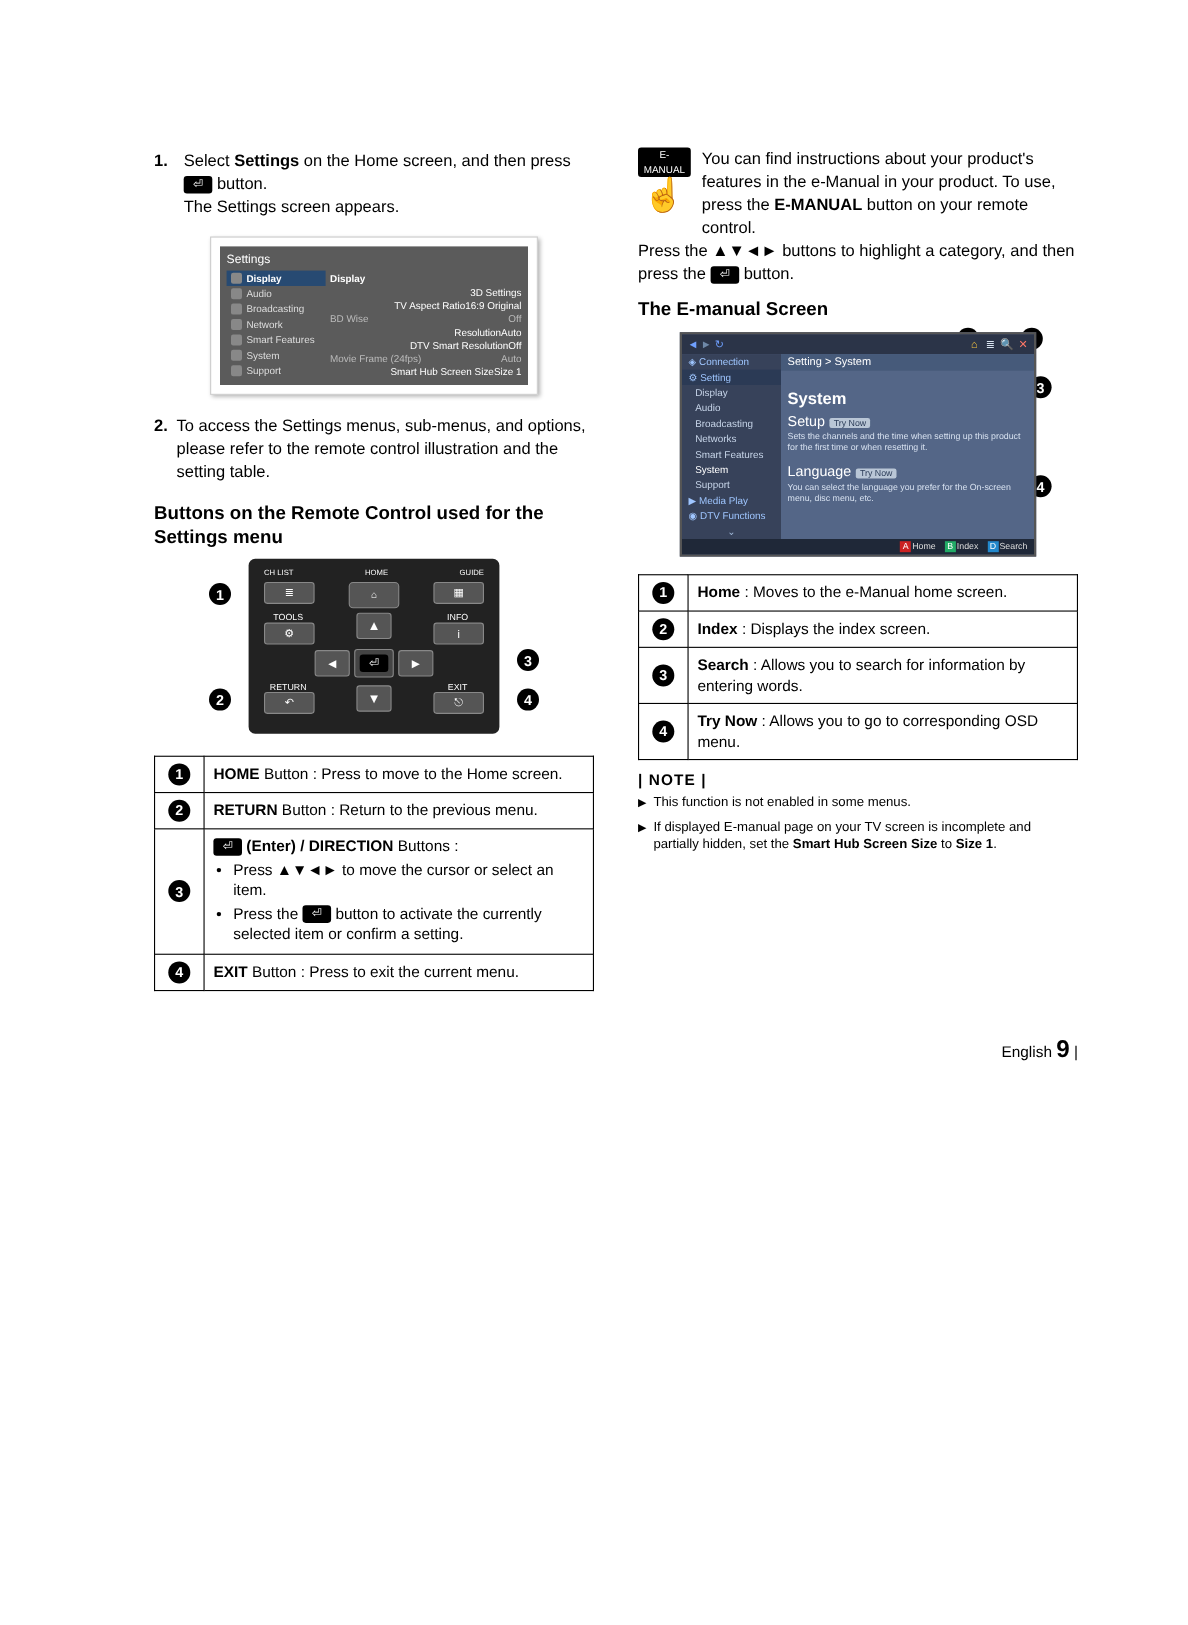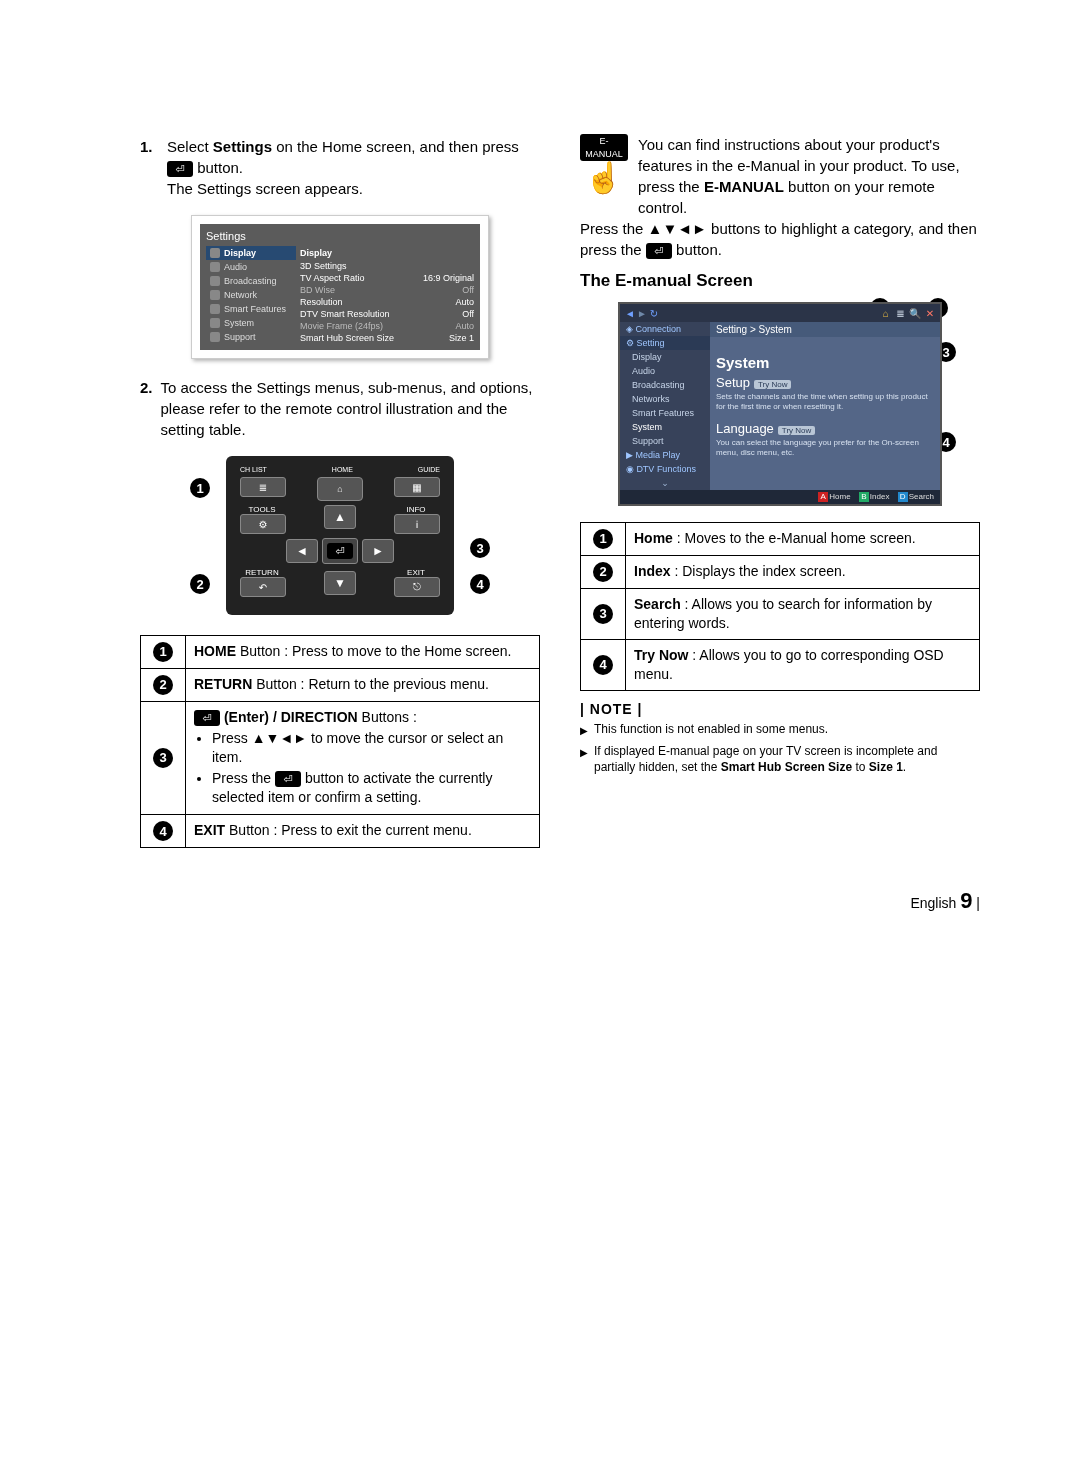--- a/index.html
+++ b/index.html
@@ -30,21 +30,21 @@
   }
   .settings-inner { background:#5b5b5b; padding:6px; color:#ddd; font-size:9px; }
   .settings-inner .title { color:#fff; font-size:11px; margin-bottom:4px; }
   .settings-body { display:flex; gap:4px; }
   .settings-side { width:90px; }
   .settings-side div { padding:2px 4px; display:flex; align-items:center; gap:4px; }
   .settings-side div.sel { background:#274a72; color:#fff; font-weight:bold; }
   .settings-main { flex:1; }
   .settings-main .hdr { color:#fff; font-weight:bold; padding:2px 0; }
   .settings-main .row { display:flex; justify-content:space-between; padding:1px 0; color:#bbb; }
-  .settings-main .row.active { color:#fff; }
+  .settings-main .row.active { color:#fff;justify-content:flex-end; }
   .sub-heading { font-weight:bold; font-size:17px; margin:10px 0 8px; line-height:1.3; }
   .remote {
     background:#222; border-radius:6px; width:200px; margin:6px auto 10px;
     padding:10px 14px 14px; color:#fff; font-size:9px; position:relative;
   }
   .remote .toprow, .remote .midrow { display:flex; justify-content:space-between; margin-bottom:4px; }
   .remote .lbl { font-size:7px; text-align:center; }
   .remote .btn-sq { width:44px; height:18px; background:#555; border:1px solid #888; border-radius:3px; display:flex; align-items:center; justify-content:center; font-size:10px; }
   .remote .center-home { width:44px; height:22px; background:#555; border:1px solid #888; border-radius:4px; display:flex; align-items:center; justify-content:center; }
   .remote .dpad-wrap { display:flex; align-items:center; justify-content:center; gap:4px; margin:4px 0; }
@@ -183,20 +183,21 @@
      </div>
    </div>
 
    <ol class="steps">
      <li>
        <span class="num">2.</span>
        <span>To access the Settings menus, sub-menus, and options, please refer to the remote control illustration and the setting table.</span>
      </li>
    </ol>
 
+   <div class="sub-heading">Buttons on the Remote Control used for the Settings menu</div>
 
    <div class="remote-wrap">
      <span class="co callout-badge" style="left:0;top:22px">1</span>
      <span class="co callout-badge" style="left:0;top:118px">2</span>
      <span class="co callout-badge" style="right:0;top:82px">3</span>
      <span class="co callout-badge" style="right:0;top:118px">4</span>
 
      <div class="remote">
        <div class="toprow">
          <div class="lbl">CH LIST</div>

